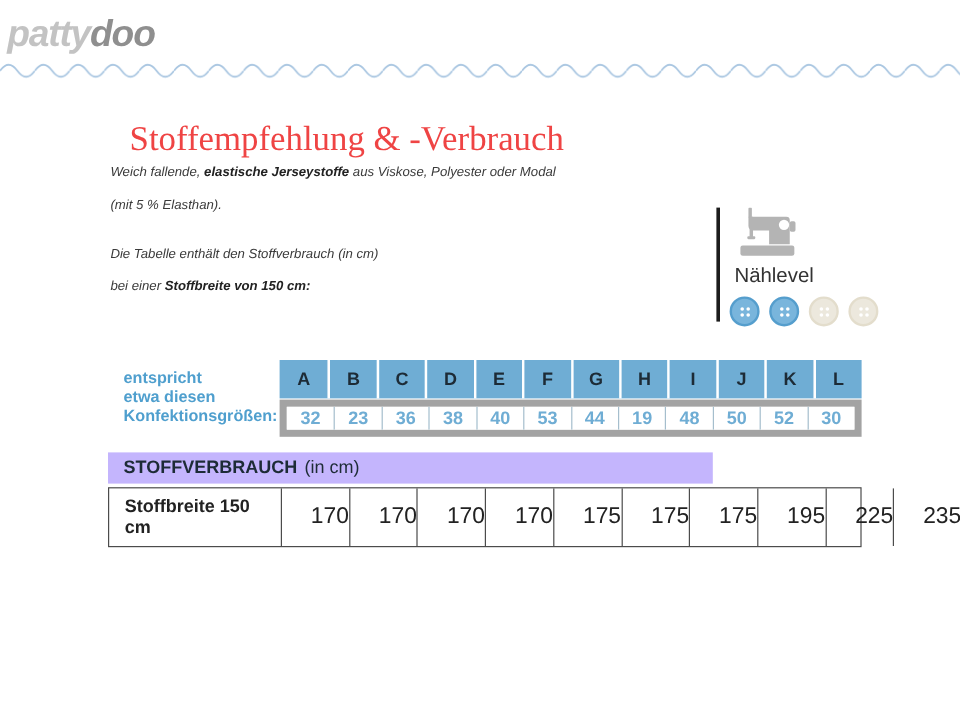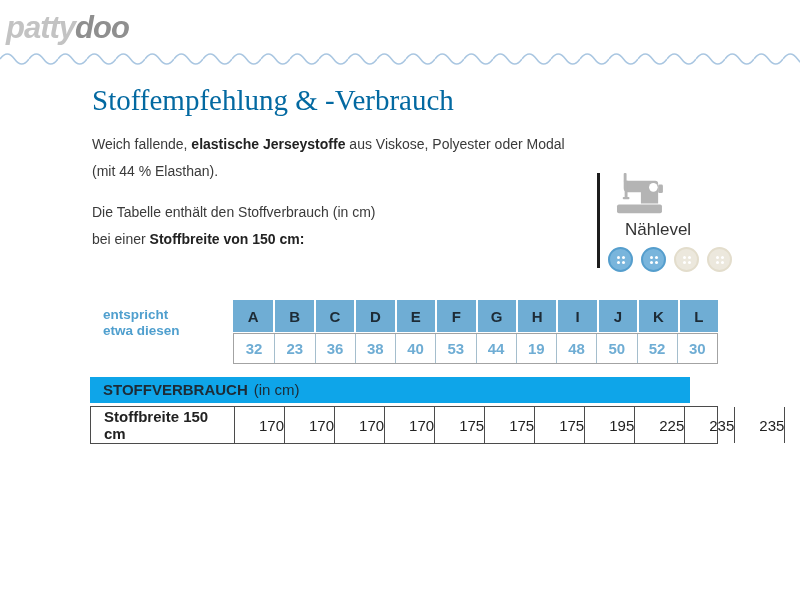--- a/index.html
+++ b/index.html
@@ -11,97 +11,97 @@
   
   .logo { position:absolute; left:6px; top:10px; font-size:31px; font-weight:700;
           font-style:italic; letter-spacing:-1px; }
   .logo .lt1 { color:#c3c3c3; }
   .logo .lt2 { color:#8f8f8f; }
 
   
   .wave { position:absolute; left:0; top:51px; width:800px; height:16px; }
 
   
-  .title { position:absolute; left:92px; top:84px; margin:0;
+  .title { position:absolute; left:92px; top:84px; margin:16px;
            font-family:"Liberation Serif", serif; font-weight:400;
-           font-size:29px; color:#0369a1; }
+           font-size:29px; color:#ef4444; }
 
   
-  .para { position:absolute; left:92px; margin:0; font-size:14px;
-          line-height:27px; color:#3a3a3a; font-weight:500; }
+  .para { position:absolute; left:92px; margin:0; font-size:11px;
+          line-height:27px; color:#3a3a3a; font-weight:500;font-style:italic; }
   .p1 { top:131px; width:640px; }
   .p2 { top:199px; width:520px; }
   .para strong { color:#222; font-weight:700; }
 
   
   .vline { position:absolute; left:597px; top:173px; width:3px; height:95px; background:#1c1c1c; }
   .machine { position:absolute; left:612px; top:173px; width:54px; height:44px; }
-  .nl-label { position:absolute; left:612px; top:220px; font-size:17px; color:#333;margin-left:13px; }
+  .nl-label { position:absolute; left:612px; top:220px; font-size:17px; color:#333; }
   .buttons { position:absolute; left:608px; top:247px; display:flex; gap:8px; }
   .btn { position:relative; width:25px; height:25px; border-radius:50%; box-sizing:border-box; }
   .btn.on  { background:#79b5dc; border:2.5px solid #559ecd; }
   .btn.off { background:#ece8dd; border:2.5px solid #e3ddcc; }
   .btn .holes { position:absolute; left:6.5px; top:6.5px; width:3px; height:3px;
                 border-radius:50%; background:#fff;
                 box-shadow:5px 0 0 #fff, 0 5px 0 #fff, 5px 5px 0 #fff; }
 
   
   .caption { position:absolute; left:103px; top:307px; font-size:13.5px; font-weight:700;
              color:#4f9fce; line-height:16px; }
 
   
   .size-table { position:absolute; left:233px; top:300px; width:485px; }
   .size-head { display:grid; grid-template-columns:repeat(12,1fr); height:32px; }
   .size-head .cell { background:#6fadd4; color:#1d2b36; font-weight:700; font-size:15px;
                      display:flex; align-items:center; justify-content:center;
                      border-left:2px solid #fff; }
   .size-head .cell:first-child { border-left:none; }
   .size-vals { display:grid; grid-template-columns:repeat(12,1fr); height:31px;
-               border:1px solid #a3a3a3; box-sizing:border-box; margin-top:1px; }
+               border:6px solid #a3a3a3; box-sizing:border-box; margin-top:1px; }
   .size-vals .cell { background:#fff; color:#6fadd4; font-weight:700; font-size:15px;
                      display:flex; align-items:center; justify-content:center;
                      border-left:1px solid #a5becd; }
   .size-vals .cell:first-child { border-left:none; }
 
   
-  .sv-bar { position:absolute; left:90px; top:377px; width:600px; height:26px;
-            background:#0ea5e9; color:#1d2b36; font-size:15px; line-height:26px;
+  .sv-bar { position:absolute; left:90px; top:377px; width:504px; height:26px;
+            background:#c4b5fd; color:#1d2b36; font-size:15px; line-height:26px;
             padding-left:13px; box-sizing:border-box; }
   .sv-bar strong { font-weight:700; }
   .sv-bar .suffix { margin-left:6px; font-weight:400; }
 
   
-  .cons-table { position:absolute; left:90px; top:406px; width:628px; height:38px;
+  .cons-table { position:absolute; left:90px; top:406px; width:628px; height:50px;
                 display:grid; grid-template-columns:143px repeat(12,1fr);
                 border:1.5px solid #4b4b4b; box-sizing:border-box; background:#fff; }
   .cons-table .lbl { display:flex; align-items:center; padding-left:13px;
                      font-size:15px; font-weight:700; color:#222; }
   .cons-table .cell { display:flex; align-items:center; justify-content:center;
-                      font-size:15px; font-weight:500; color:#222;
+                      font-size:19px; font-weight:500; color:#222;
                       border-left:1px solid #4b4b4b;padding-left:24px; }
 </style>
 </head>
 <body>
 
 <div class="page">
 
   <div class="logo"><span class="lt1">patty</span><span class="lt2">doo</span></div>
 
   <svg class="wave" viewBox="0 0 800 16" preserveAspectRatio="none">
     <defs>
       <pattern id="wavep" x="0" y="0" width="29" height="16" patternUnits="userSpaceOnUse">
         <path d="M0 8 Q 7.25 -2, 14.5 8 Q 21.75 18, 29 8" fill="none" stroke="#a9c6e1" stroke-width="1.5"></path>
       </pattern>
     </defs>
     <rect x="0" y="0" width="800" height="16" fill="url(#wavep)"></rect>
   </svg>
 
   <h1 class="title">Stoffempfehlung &amp; -Verbrauch</h1>
 
-  <p class="para p1"><span>Weich fallende, </span><strong>elastische Jerseystoffe</strong><span> aus Viskose, Polyester oder Modal</span><br><span>(mit 44 % Elasthan).</span></p>
+  <p class="para p1"><span>Weich fallende, </span><strong>elastische Jerseystoffe</strong><span> aus Viskose, Polyester oder Modal</span><br><span>(mit 5 % Elasthan).</span></p>
 
   <p class="para p2"><span>Die Tabelle enthält den Stoffverbrauch (in cm)</span><br><span>bei einer </span><strong>Stoffbreite von 150 cm:</strong></p>
 
   <div class="vline"></div>
 
   <div class="machine">
     <svg viewBox="0 0 56 46" width="54" height="44">
       <g fill="#b4b4b4">
         <rect x="12" y="0" width="3" height="9" rx="1"></rect>
         <path d="M12 8 L45 8 A3 3 0 0 1 48 11 L48 32 L30 32 L30 20 L16 20 A4 4 0 0 1 12 16 Z"></path>
@@ -124,21 +124,21 @@
         <i class="holes"></i>
       </span>
     <span class="btn off">
         <i class="holes"></i>
       </span>
     <span class="btn off">
         <i class="holes"></i>
       </span>
   </div>
 
-  <div class="caption"><span>entspricht</span><br><span>etwa diesen</span><br></div>
+  <div class="caption"><span>entspricht</span><br><span>etwa diesen</span><br><span>Konfektionsgrößen:</span></div>
 
   <div class="size-table">
     <div class="size-head">
       <div class="cell">A</div>
       <div class="cell">B</div>
       <div class="cell">C</div>
       <div class="cell">D</div>
       <div class="cell">E</div>
       <div class="cell">F</div>
       <div class="cell">G</div>

